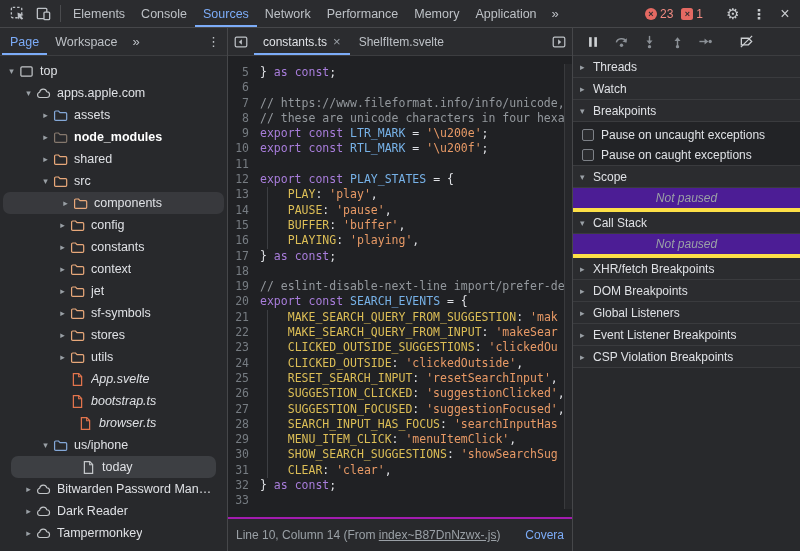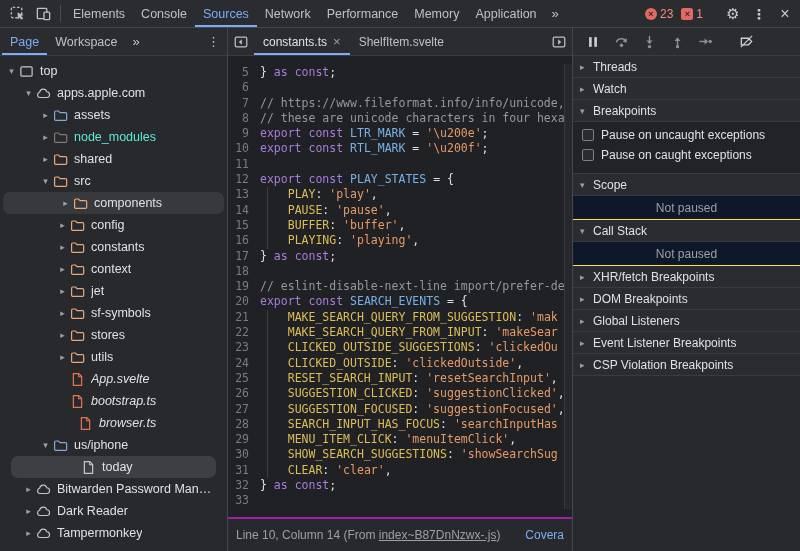--- a/index.html
+++ b/index.html
@@ -49,21 +49,21 @@
   .tarrow { width:13px; flex:0 0 13px; text-align:center; color:#9aa0a6; font-size:9px; }
   .ticon { width:16px; height:16px; flex:0 0 16px; margin:0 5px 0 1px; display:flex; align-items:center; }
   .ticon svg { width:15px; height:15px; }
   .ticon.orange { color:#e8a87a; }
   .ticon.blue   { color:#84a8d8; }
   .ticon.muted  { color:#85786d; }
   .ticon.red    { color:#e4754d; }
   .ticon.plain  { color:#c3c6c9; }
   .tlabel { font-size:12.5px; color:#dfe1e5; overflow:hidden; text-overflow:ellipsis; }
   .tlabel.it { font-style:italic; }
-  .tlabel.mut { color:#5eead4; }
+  .tlabel.mut { color:#ffffff;font-weight:bold; }
 
   
   .editor-col { width:345px; flex:0 0 345px; display:flex; flex-direction:column; border-right:1px solid #46474a; background:#202124;gap:8px; }
   .etab-bar { height:28px; flex:0 0 28px; background:#2b2c2f; border-bottom:1px solid #3c3d40; display:flex; align-items:stretch; }
   .etab { display:flex; align-items:center; gap:6px; padding:0 9px; font-size:12px; color:#bdc1c6; cursor:pointer; white-space:nowrap; }
   .etab.active { color:#dfe1e5; box-shadow:inset 0 -2px 0 #7cacf8; }
   .etab .close { color:#9aa0a6; font-size:13px; }
   .code-area { flex:1; display:flex; min-height:0; position:relative; overflow:hidden; background:#202124; }
   .code-lines { flex:1; overflow:hidden; font-family:"DejaVu Sans Mono","Liberation Mono",monospace; font-size:11.5px; padding-top:1px; }
   .crow { display:flex; height:15.3px; line-height:15.3px; white-space:pre; }
@@ -87,26 +87,26 @@
   .debugger { flex:1; display:flex; flex-direction:column; background:#28292c; min-width:0; }
   .debug-toolbar { height:28px; flex:0 0 28px; background:#2b2c2f; border-bottom:1px solid #3c3d40;
     display:flex; align-items:center; gap:4px; padding:0 8px; }
   .dbtn { width:24px; height:22px; display:flex; align-items:center; justify-content:center; cursor:pointer; color:#cdd0d3; }
   .dbtn.dim { color:#8b9096; }
   .sections { flex:1; overflow:hidden; }
   .sec-header { height:22px; display:flex; align-items:center; background:#2b2c2f; border-bottom:1px solid #3a3b3e;
     padding-left:7px; cursor:pointer; }
   .sec-header .sarrow { width:13px; color:#9aa0a6; font-size:9px; }
   .sec-header .slabel { font-size:12px; color:#dfe1e5; }
-  .sec-body { background:#222326; border-bottom:1px solid #3a3b3e; padding:3px 0 8px; }
+  .sec-body { background:#222326; border-bottom:1px solid #3a3b3e; padding:3px 0 0; }
   .cbrow { height:20px; display:flex; align-items:center; gap:7px; padding-left:9px; cursor:pointer; }
   .cb { width:12px; height:12px; border:1px solid #7d8187; border-radius:2px; background:#2a2b2e; flex:0 0 12px; }
   .cblabel { font-size:12px; color:#dfe1e5; }
-  .empty-row { height:24px; display:flex; align-items:center; justify-content:center; background:#0f172a;
-    border-bottom:1px solid #fde047; color:#9aa0a6; font-size:12px; }
+  .empty-row { height:24px; display:flex; align-items:center; justify-content:center; background:#4c1d95;
+    border-bottom:4px solid #fde047; color:#9aa0a6; font-style:italic; font-size:12px; }
   svg { display:block; }
 </style>
 </head>
 <body>
 
 <div class="devtools">
 
   <div class="main-toolbar">
     <div class="tbtn">
       <svg width="17" height="17" viewBox="0 0 18 18">

